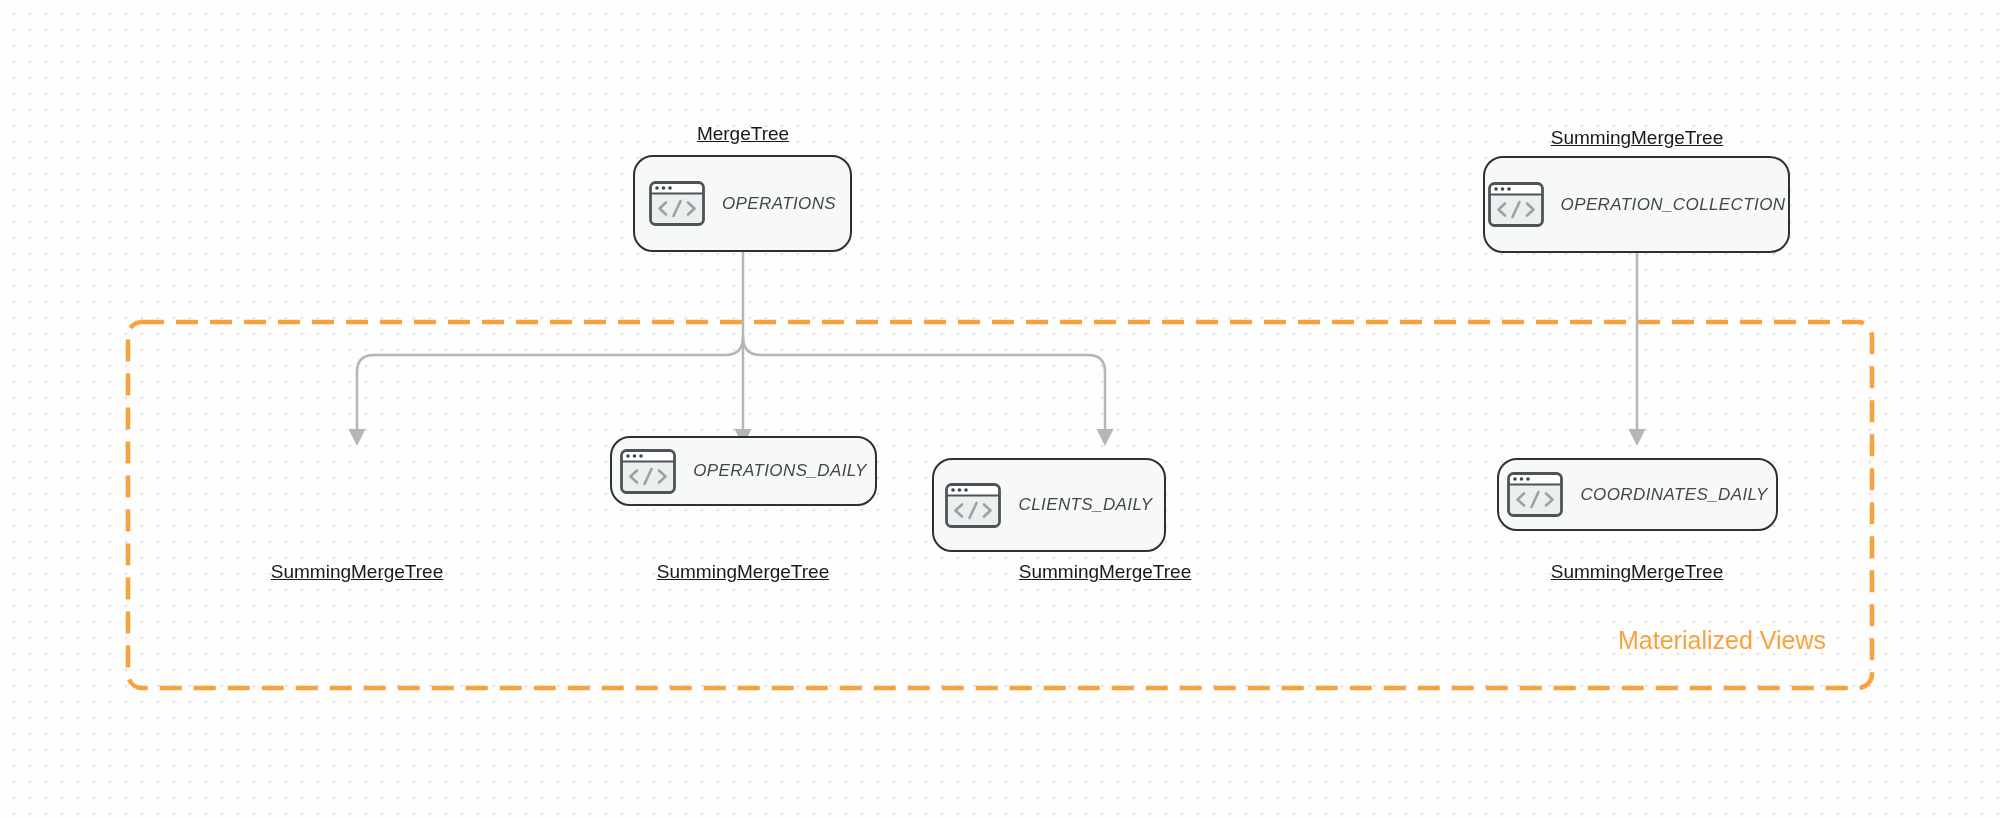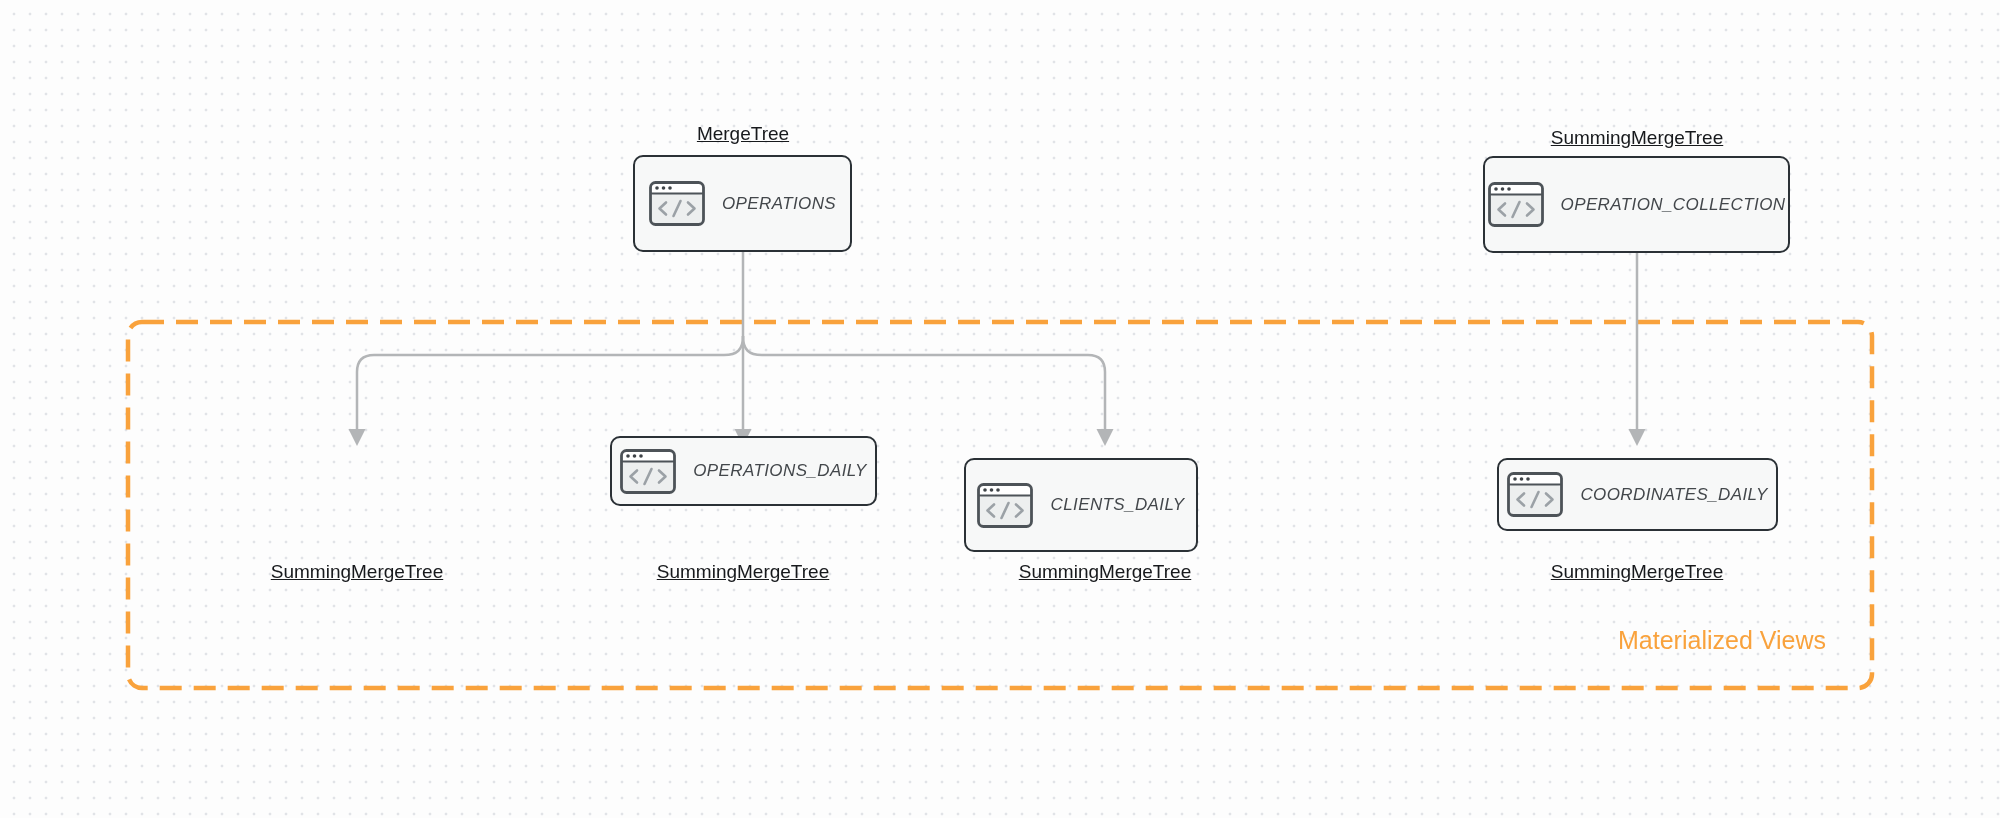--- a/index.html
+++ b/index.html
@@ -20,21 +20,21 @@
     position: absolute;
     left: 0; top: 0;
     pointer-events: none;
   }
 
   .node {
     position: absolute;
     box-sizing: border-box;
     background: #f7f8f8;
     border: 2.5px solid #2b3136;
-    border-radius: 10px;
+    border-radius: 20px;
     display: flex;
     align-items: center;
     justify-content: center;
     gap: 17px;
   }
 
   .node-title {
     font-style: italic;
     font-size: 17px;
     color: #43474b;
@@ -157,21 +157,21 @@
         <g stroke="#9ba1a6" stroke-width="2.6" fill="none" stroke-linecap="round" stroke-linejoin="round">
           <polyline points="17,21.5 10.5,27.5 17,33.5"></polyline>
           <polyline points="39,21.5 45.5,27.5 39,33.5"></polyline>
           <line x1="31.5" y1="20" x2="24.5" y2="35"></line>
         </g>
       </svg>
     </span>
     <span class="node-title">OPERATIONS_DAILY</span>
   </div>
 
-  <div class="node" style="left:964px; top:458px; width:234px; height:94px;">
+  <div class="node" style="left:932px; top:458px; width:234px; height:94px;">
     <span class="icon-wrap">
       <svg width="56" height="45" viewBox="0 0 56 45">
         <rect x="1.5" y="1.5" width="53" height="42" rx="5" fill="#ffffff"></rect>
         <rect x="2.5" y="13" width="51" height="29.5" rx="4" fill="#edefef"></rect>
         <line x1="1.5" y1="12.5" x2="54.5" y2="12.5" stroke="#4d5358" stroke-width="2.2"></line>
         <rect x="1.5" y="1.5" width="53" height="42" rx="5" fill="none" stroke="#4d5358" stroke-width="2.8"></rect>
         <g fill="#3e4347">
           <circle cx="8" cy="7" r="1.8"></circle>
             <circle cx="14.5" cy="7" r="1.8"></circle>
             <circle cx="21" cy="7" r="1.8"></circle>

